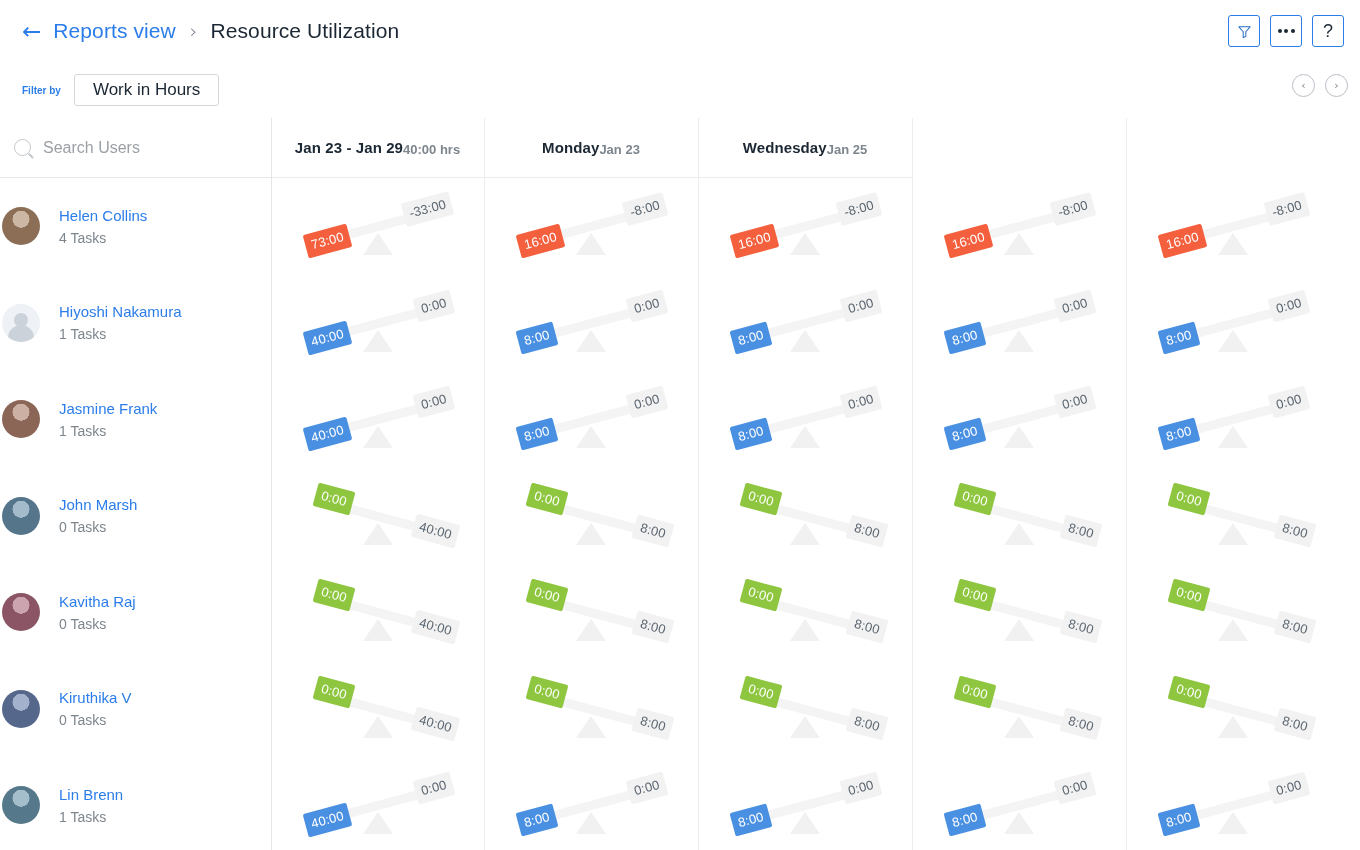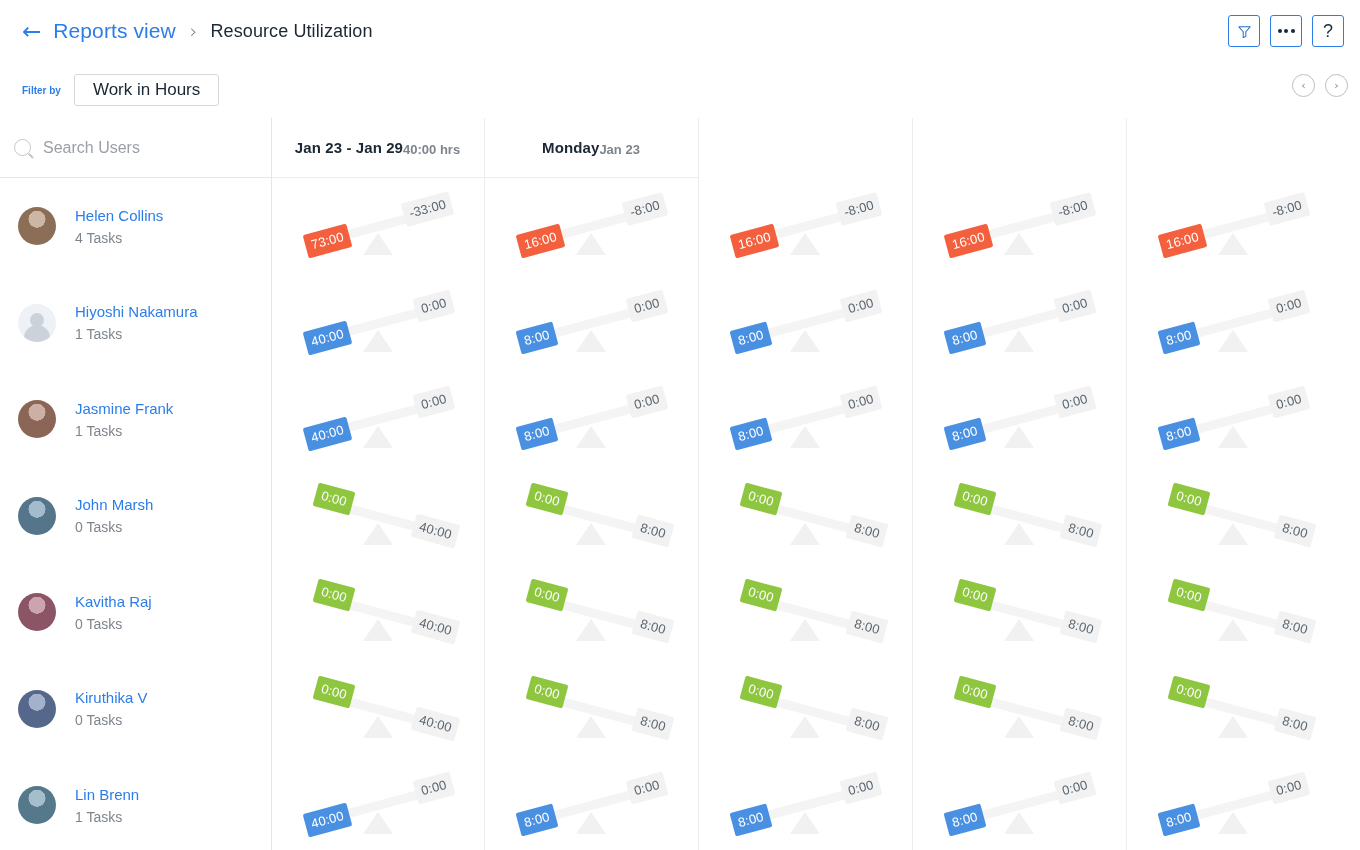--- a/index.html
+++ b/index.html
@@ -34,21 +34,21 @@
     letter-spacing: .1px;
   }
   .crumb-sep {
     font-size: 19px;
     color: #63707e;
     margin: 0 13px 0 14px;
     font-family: "DejaVu Sans", sans-serif;
     font-weight: 300;
   }
   .crumb-current {
-    font-size: 18px;
+    font-size: 21px;
     color: #1b2733;
     letter-spacing: .1px;
   }
 
   .top-actions {
     position: absolute;
     right: 16px;
     top: 15px;
     display: flex;
     gap: 10px;
@@ -189,21 +189,21 @@
   
   .grid-body { }
   .row {
     display: flex;
     height: 96.5px;
   }
   .cell-user {
     width: 271px;
     display: flex;
     align-items: center;
-    padding-left: 18px;
+    padding-left: 2px;
   }
   .avatar {
     width: 38px; height: 38px;
     border-radius: 50%;
     flex: none;
     margin-right: 19px;
     overflow: hidden;
     position: relative;
     background: #dfe3e8;
   }
@@ -344,20 +344,24 @@
       <span class="search-ph">Search Users</span>
     </div>
   <div class="head-cell weekcol">
         <div class="head-title">Jan 23 - Jan 29</div>
         <div class="head-sub">40:00 hrs</div>
       </div>
       <div class="head-cell daycol">
         <div class="head-title">Monday</div>
         <div class="head-sub">Jan 23</div>
       </div>
+      <div class="head-cell daycol">
+        <div class="head-title">Wednesday</div>
+        <div class="head-sub">Jan 25</div>
+      </div>
     </div>
 
   <div class="grid-body" id="grid-body">
       <div class="row">
         <div class="cell-user">
           <div class="avatar" style="background: radial-gradient(circle at 50% 32%, rgb(204, 182, 164) 0px, rgb(204, 182, 164) 26%, rgb(139, 110, 85) 27%, rgb(139, 110, 85) 100%);"></div>
           <div>
             <div class="user-name">Helen Collins</div>
             <div class="user-tasks">4 Tasks</div>
           </div>

